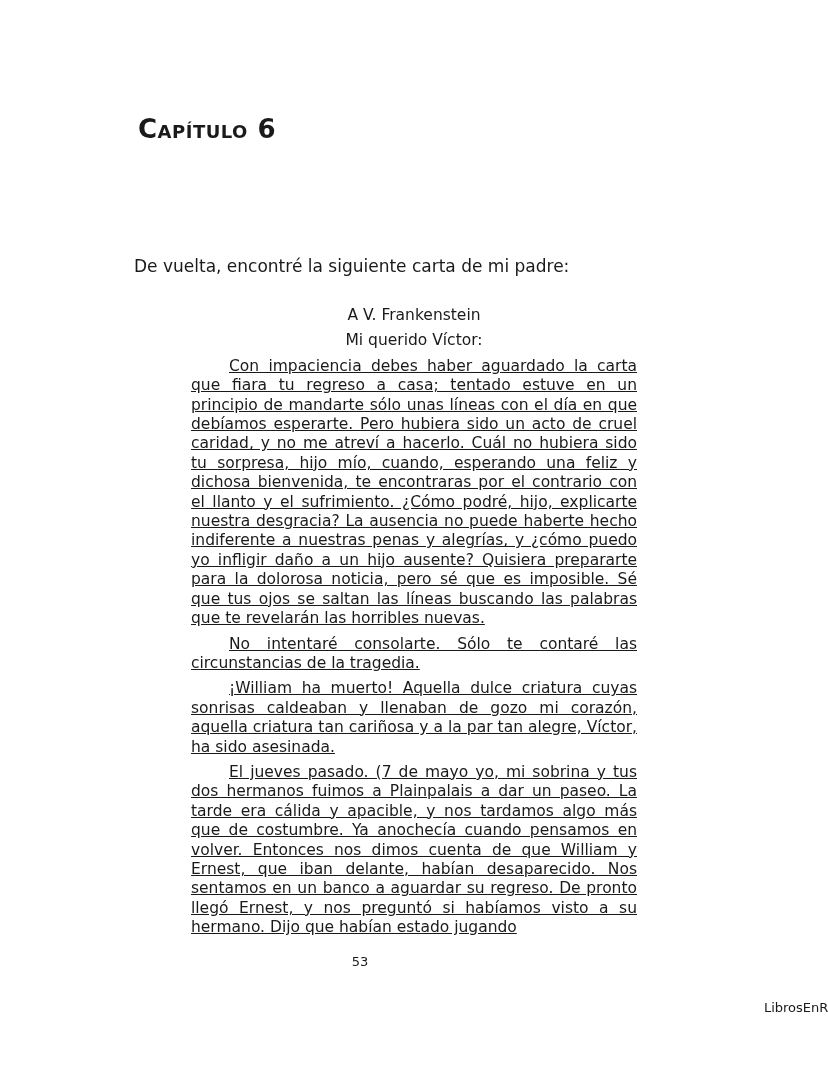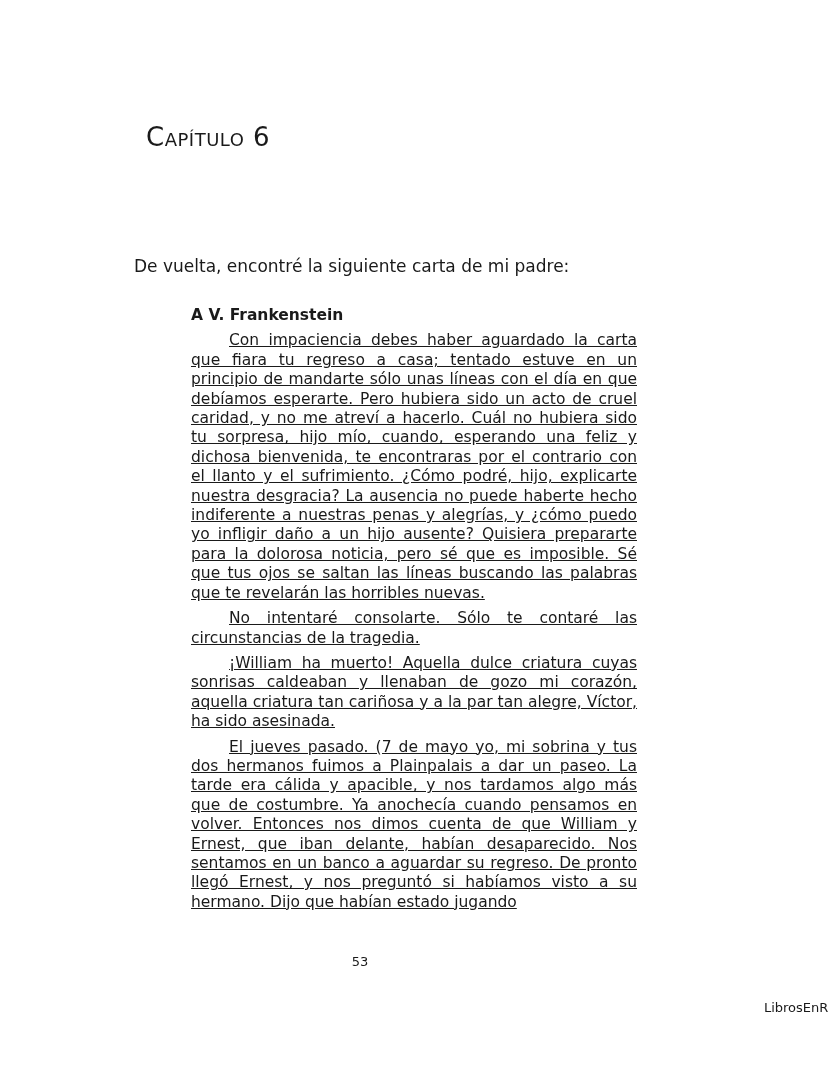--- a/index.html
+++ b/index.html
@@ -1,35 +1,36 @@
 <!DOCTYPE html>
 <html><head>
 <meta charset="utf-8">
 <style>
   html, body { margin: 0; padding: 0; background: #ffffff; }
   body { width: 828px; height: 1071px; position: relative; overflow: hidden;
          font-family: "DejaVu Sans", sans-serif; color: #1a1a1a; }
   .chapter-title { position: absolute; left: 134px; top: 110px; font-size: 26px;
-                   font-variant: small-caps; letter-spacing: 0.5px; margin: 12px; font-weight: normal; text-align: right; }
+                   font-variant: small-caps; letter-spacing: 0.5px; margin: 4px; font-weight: bold; text-align: right; }
   .intro { position: absolute; left: 134px; top: 256px; font-size: 17px; margin: 0; }
   .letter { position: absolute; left: 191px; top: 306px; width: 446px; font-size: 15.5px; }
   .letter p { margin: 0; line-height: 19.4px; text-align: justify; }
-  .letter .addr { margin-bottom: 6px; text-align: left; font-weight: bold; }
+  .letter .addr { margin-bottom: 6px; text-align: center; }
   .letter .para { text-indent: 38px; margin-bottom: 6px; text-decoration: underline; }
   .page-number { position: absolute; left: 0; width: 720px; top: 954px; text-align: center; font-size: 13px; margin: 0; }
   .publisher { position: absolute; left: 0; width: 828px; top: 984px; text-align: right; font-size: 13px; margin: 16px; }
 </style>
 </head>
 <body>
 
 <h1 class="chapter-title">Capítulo 6</h1>
 <p class="intro">De vuelta, encontré la siguiente carta de mi padre:</p>
 
 <div class="letter">
   <p class="addr">A V. Frankenstein</p>
+  <p class="addr">Mi querido Víctor:</p>
   <p class="para">Con impaciencia debes haber aguardado la carta que fiara tu regreso a casa; tentado estuve en un principio de mandarte sólo unas líneas con el día en que debíamos esperarte. Pero hubiera sido un acto de cruel caridad, y no me atreví a hacerlo. Cuál no hubiera sido tu sorpresa, hijo mío, cuando, esperando una feliz y dichosa bienvenida, te encontraras por el contrario con el llanto y el sufrimiento. ¿Cómo podré, hijo, explicarte nuestra desgracia? La ausencia no puede haberte hecho indiferente a nuestras penas y alegrías, y ¿cómo puedo yo infligir daño a un hijo ausente? Quisiera prepararte para la dolorosa noticia, pero sé que es imposible. Sé que tus ojos se saltan las líneas buscando las palabras que te revelarán las horribles nuevas.</p>
   <p class="para">No intentaré consolarte. Sólo te contaré las circunstancias de la tragedia.</p>
   <p class="para">¡William ha muerto! Aquella dulce criatura cuyas sonrisas caldeaban y llenaban de gozo mi corazón, aquella criatura tan cariñosa y a la par tan alegre, Víctor, ha sido asesinada.</p>
   <p class="para">El jueves pasado. (7 de mayo yo, mi sobrina y tus dos hermanos fuimos a Plainpalais a dar un paseo. La tarde era cálida y apacible, y nos tardamos algo más que de costumbre. Ya anochecía cuando pensamos en volver. Entonces nos dimos cuenta de que William y Ernest, que iban delante, habían desaparecido. Nos sentamos en un banco a aguardar su regreso. De pronto llegó Ernest, y nos preguntó si habíamos visto a su hermano. Dijo que habían estado jugando</p>
 </div>
 
 <p class="page-number">53</p>
 <p class="publisher">LibrosEnRed</p>
 
 </body></html>

